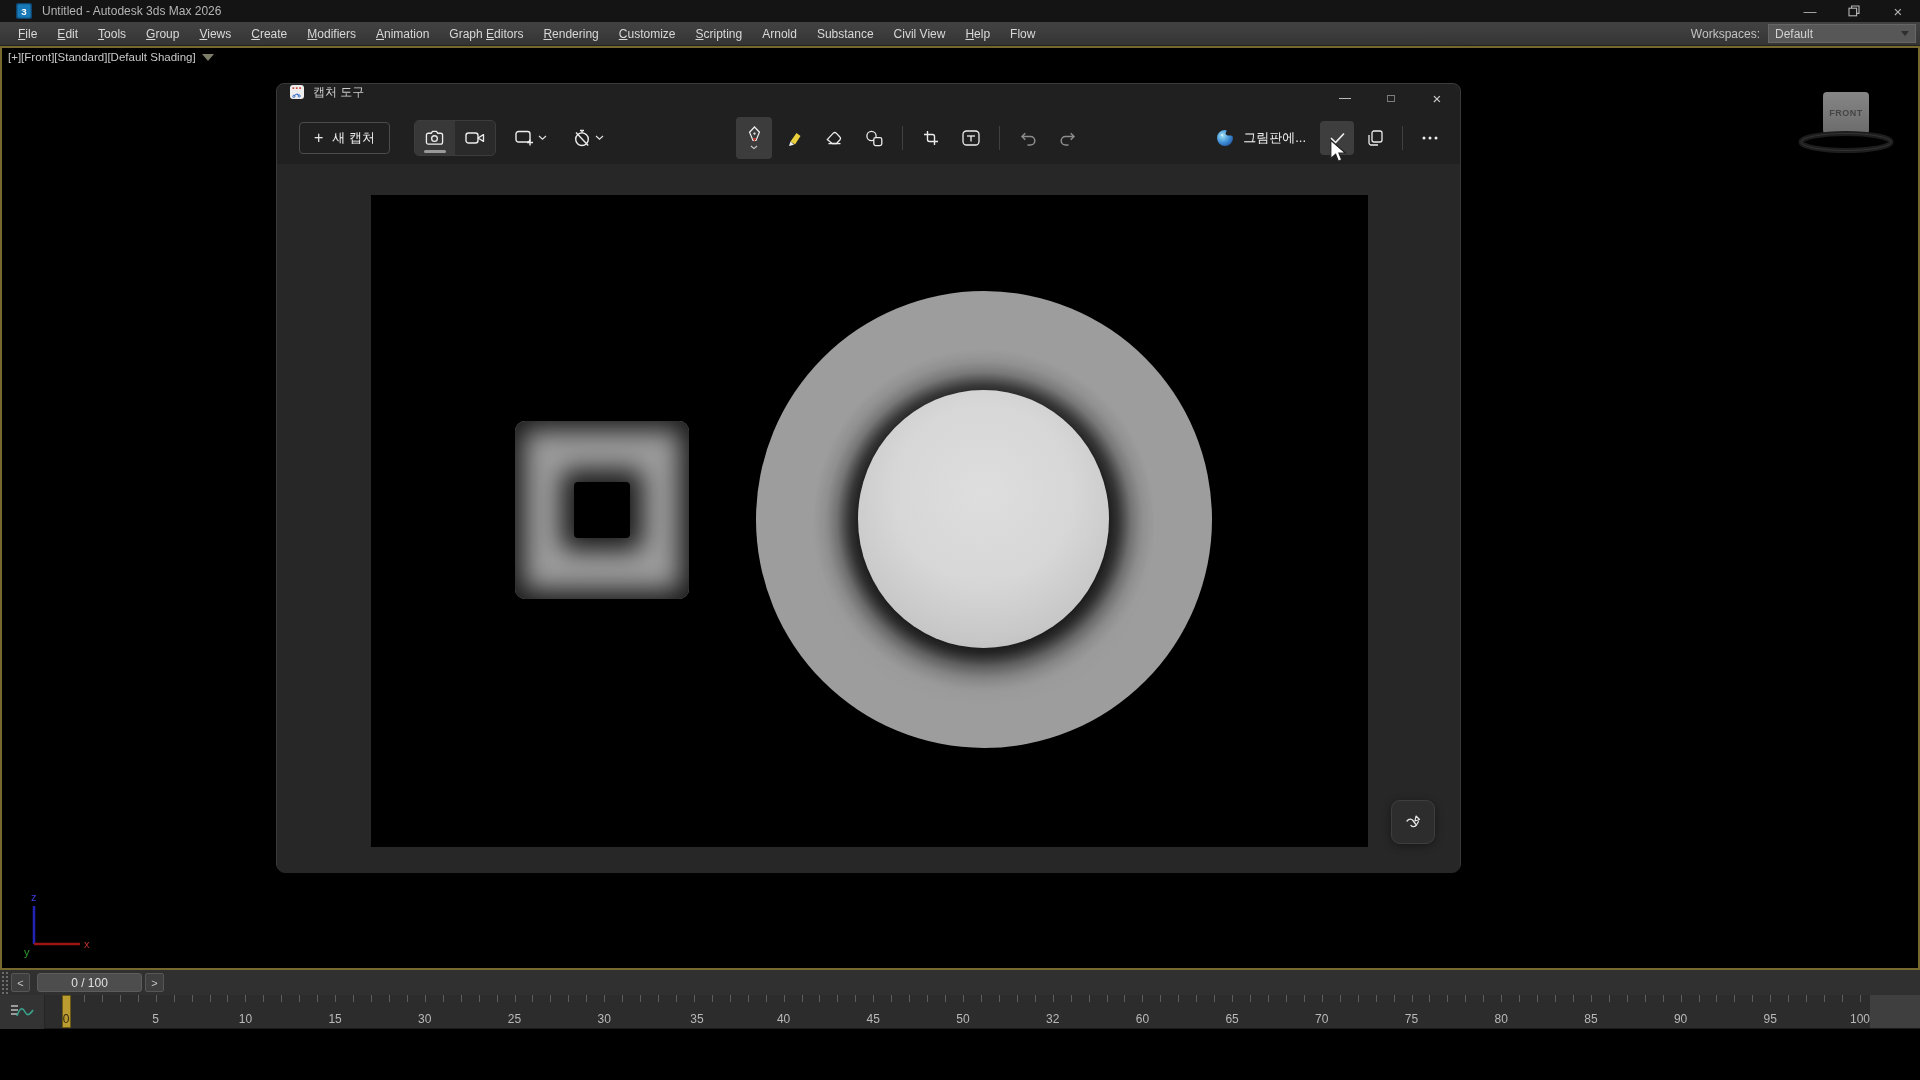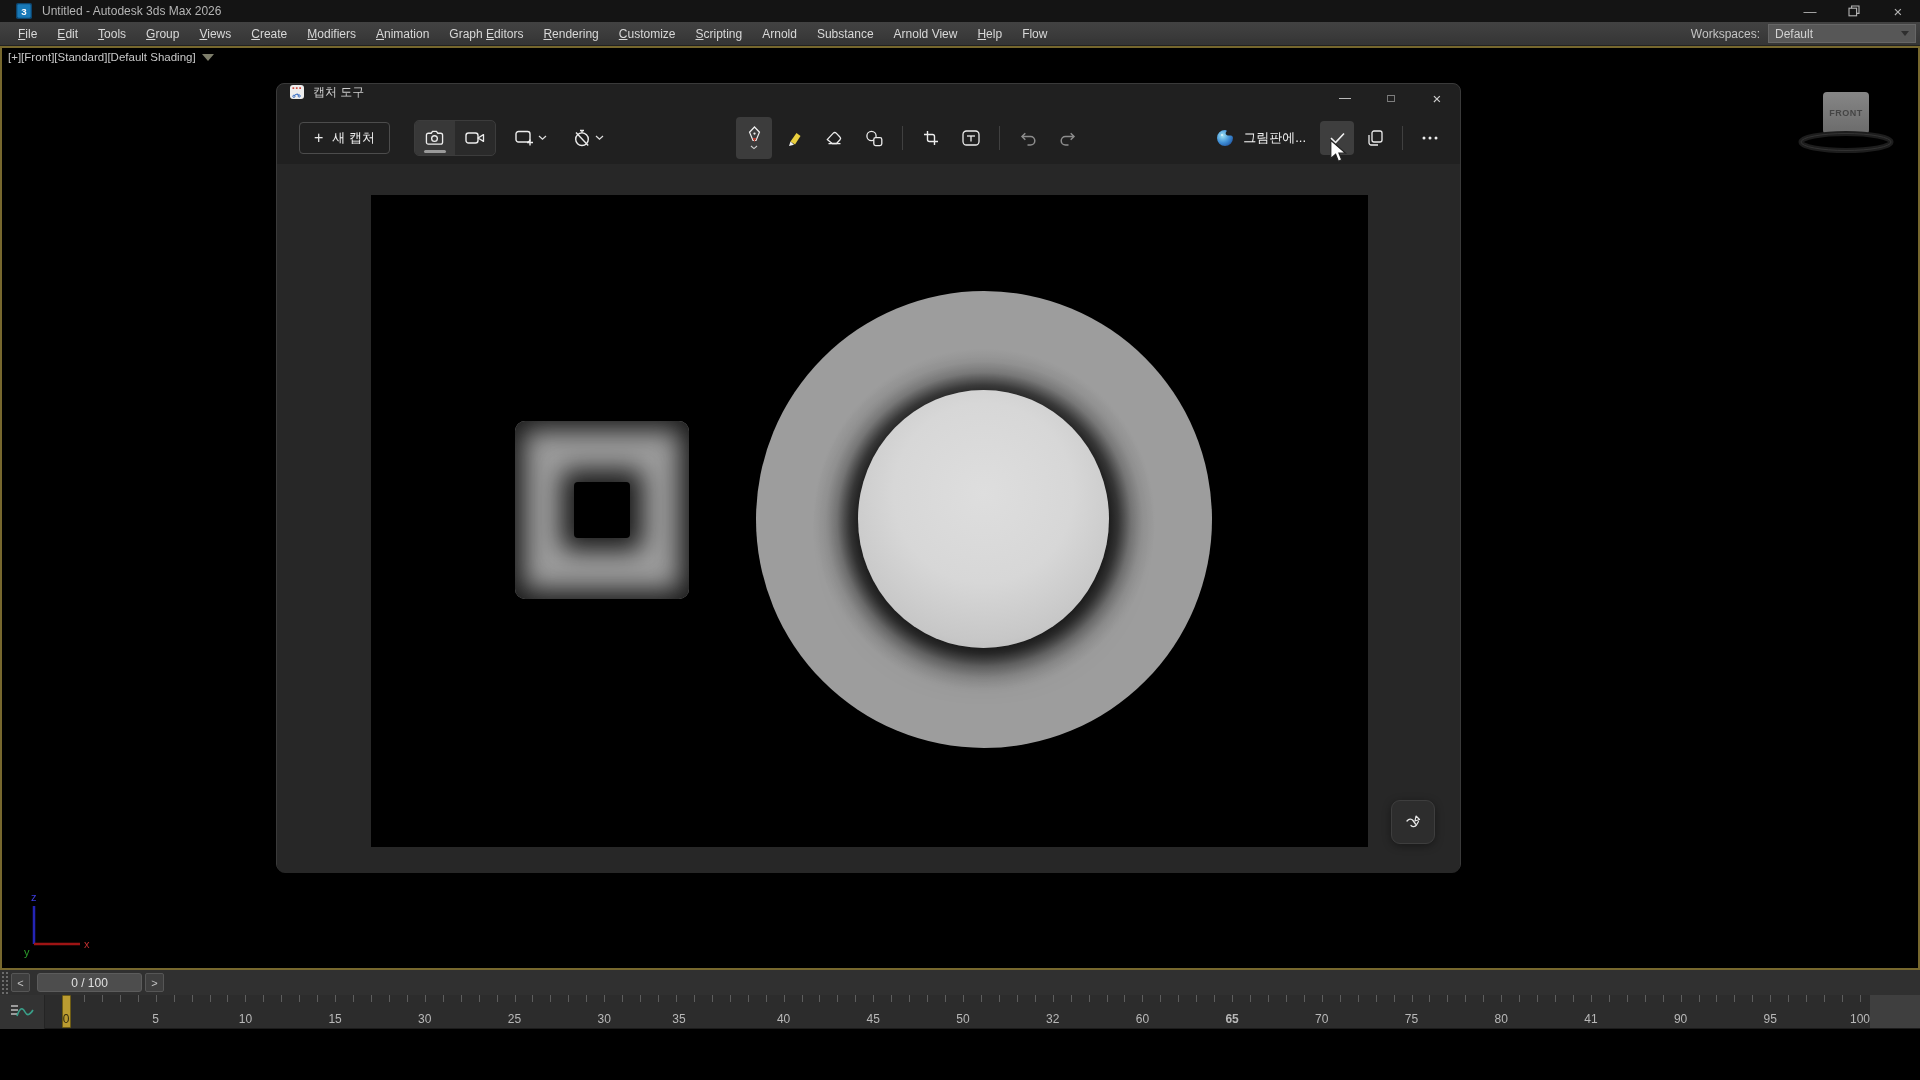--- a/index.html
+++ b/index.html
@@ -159,21 +159,21 @@
       <span class="menu-item"><u>V</u>iews</span>
       <span class="menu-item"><u>C</u>reate</span>
       <span class="menu-item"><u>M</u>odifiers</span>
       <span class="menu-item"><u>A</u>nimation</span>
       <span class="menu-item">Graph <u>E</u>ditors</span>
       <span class="menu-item"><u>R</u>endering</span>
       <span class="menu-item"><u>C</u>ustomize</span>
       <span class="menu-item"><u>S</u>cripting</span>
       <span class="menu-item">Arnold</span>
       <span class="menu-item">Substance</span>
-      <span class="menu-item">Arnold View</span>
+      <span class="menu-item">Civil View</span>
       <span class="menu-item"><u>H</u>elp</span>
       <span class="menu-item">Flow</span>
     </div>
   <div id="workspaces">
     <span style="color:#c3c3c3;">Workspaces:</span>
     <span id="ws-dd">
       <span>Default</span>
       <span class="dd-arrow"></span>
     </span>
   </div>
@@ -322,31 +322,31 @@
       <div class="tick" style="left: 1779.12px;"></div>
       <div class="tick" style="left: 1797.06px;"></div>
       <div class="tick" style="left: 1815px;"></div>
       <div class="tl-label cur" style="left: 21px;">0</div>
       <div class="tl-label" style="left: 110.7px;">5</div>
       <div class="tl-label" style="left: 200.4px;">10</div>
       <div class="tl-label" style="left: 290.1px;">15</div>
       <div class="tl-label" style="left: 379.8px;">30</div>
       <div class="tl-label" style="left: 469.5px;">25</div>
       <div class="tl-label" style="left: 559.2px;">30</div>
-      <div class="tl-label" style="left: 634px; margin-top: 39px;">35</div>
+      <div class="tl-label" style="left: 652px; margin-top: 39px;">35</div>
       <div class="tl-label" style="left: 738.6px;">40</div>
       <div class="tl-label" style="left: 828.3px;">45</div>
       <div class="tl-label" style="left: 918px;">50</div>
       <div class="tl-label" style="left: 1007.7px;">32</div>
       <div class="tl-label" style="left: 1097.4px;">60</div>
-      <div class="tl-label" style="left: 1187.1px; font-weight: bold;">65</div>
+      <div class="tl-label" style="left: 1187.1px;">65</div>
       <div class="tl-label" style="left: 1276.8px;">70</div>
       <div class="tl-label" style="left: 1366.5px;">75</div>
       <div class="tl-label" style="left: 1456.2px;">80</div>
-      <div class="tl-label" style="left: 1545.9px;">41</div>
+      <div class="tl-label" style="left: 1545.9px;">85</div>
       <div class="tl-label" style="left: 1635.6px;">90</div>
       <div class="tl-label" style="left: 1725.3px;">95</div>
       <div class="tl-label" style="left: 1815px;">100</div>
     </div>
 </div>
 <div id="bottom-black"></div>
 
 <div id="snip">
 
   <div id="snip-titlebar">

